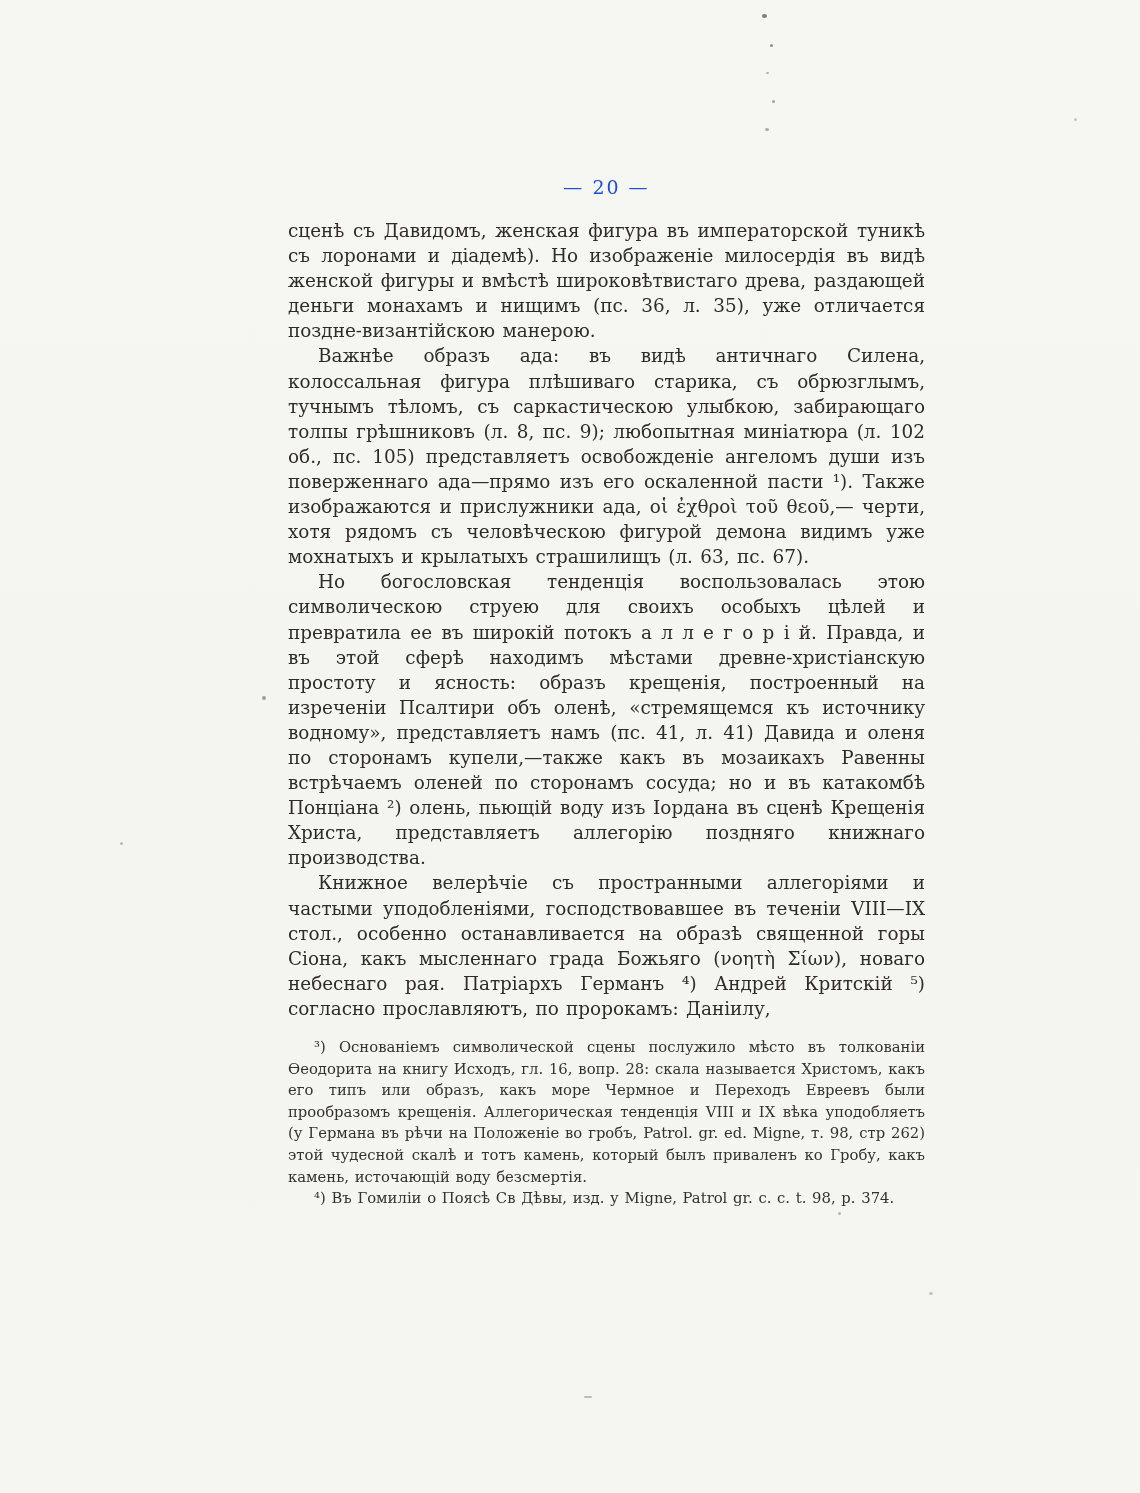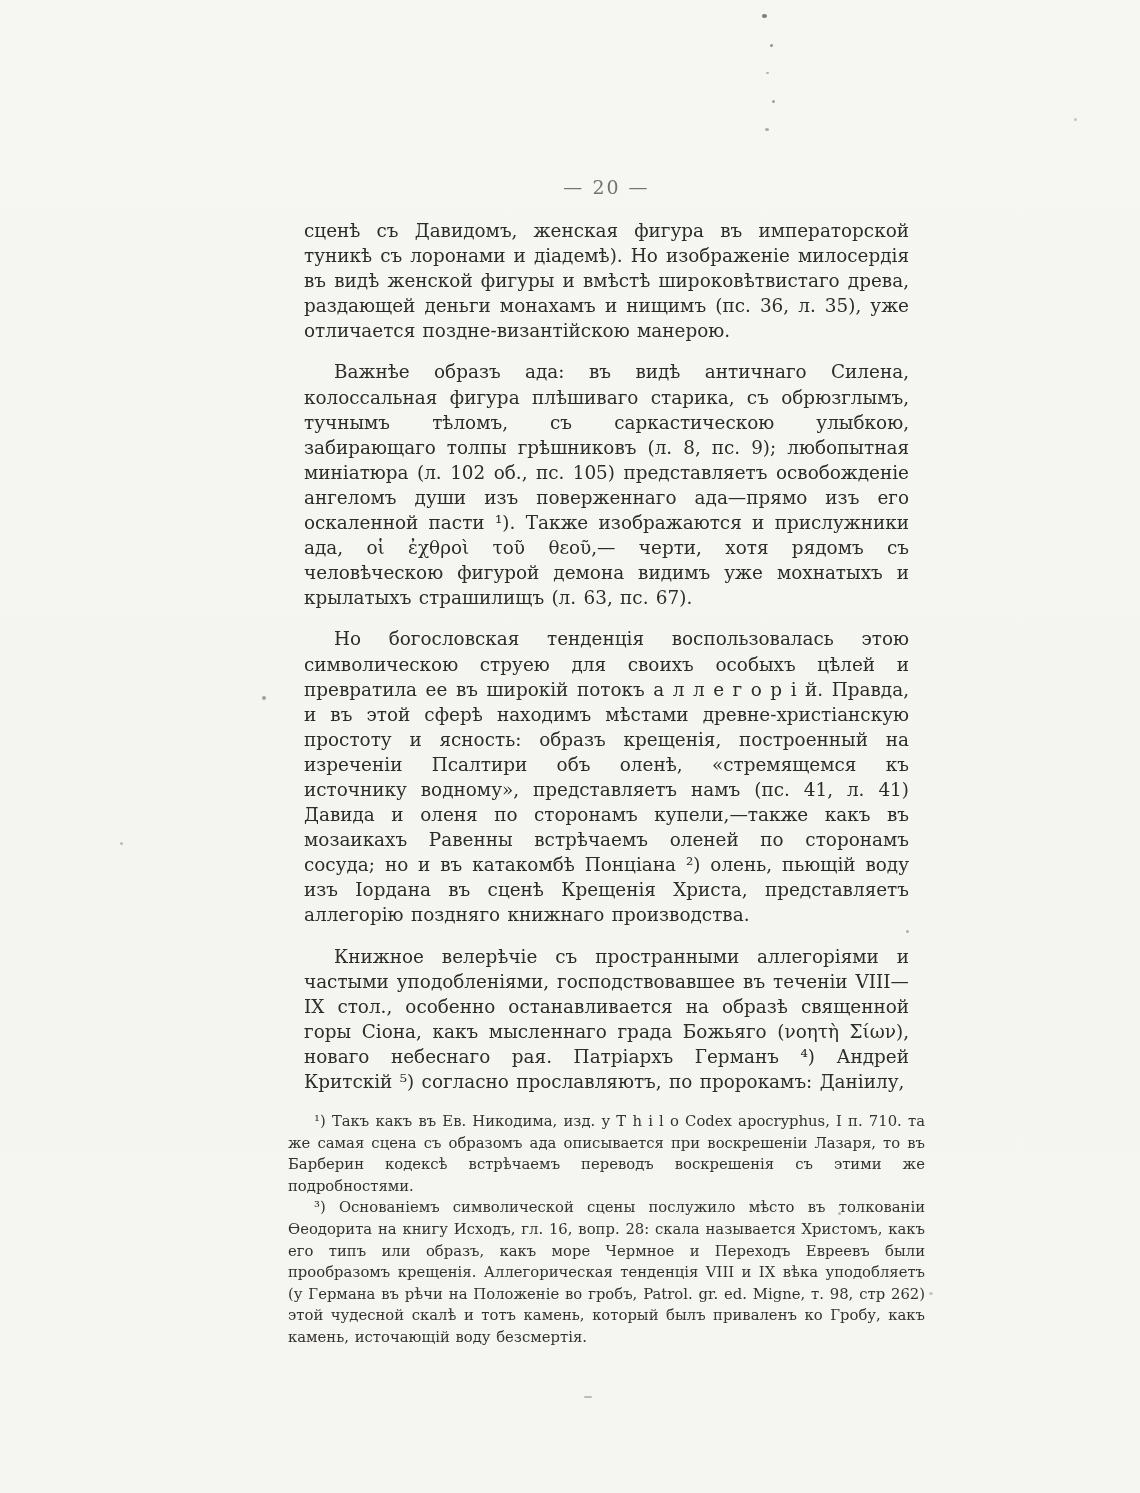--- a/index.html
+++ b/index.html
@@ -23,25 +23,25 @@
   .text-block {
     position: absolute;
     left: 288px;
     top: 176px;
     width: 637px;
   }
   .page-number {
     text-align: center;
     font-size: 19px;
     letter-spacing: 2px;
-    color: #737373;
+    color: #1d4ed8;
     margin: 0 0 20px 0;
   }
   .para {
-    margin: 16px;
+    margin: 0;
     font-size: 18.4px;
     line-height: 25.1px;
     text-align: justify;
     text-indent: 30px;
     word-spacing: 1.5px;
     color: #2e2c29;
   }
   .para.first {
     text-indent: 0;
   }
@@ -86,17 +86,17 @@
 <div class="text-block">
 
   <div class="page-number">— 20 —</div>
 
   <p class="para first">сценѣ съ Давидомъ, женская фигура въ императорской туникѣ съ лоронами и діадемѣ). Но изображеніе милосердія въ видѣ женской фигуры и вмѣстѣ широковѣтвистаго древа, раздающей деньги монахамъ и нищимъ (пс. 36, л. 35), уже отличается поздне-византійскою манерою.</p>
   <p class="para">Важнѣе образъ ада: въ видѣ античнаго Силена, колоссальная фигура плѣшиваго старика, съ обрюзглымъ, тучнымъ тѣломъ, съ саркастическою улыбкою, забирающаго толпы грѣшниковъ (л. 8, пс. 9); любопытная миніатюра (л. 102 об., пс. 105) представляетъ освобожденіе ангеломъ души изъ поверженнаго ада—прямо изъ его оскаленной пасти ¹). Также изображаются и прислужники ада, οἱ ἐχθροὶ τοῦ θεοῦ,— черти, хотя рядомъ съ человѣческою фигурой демона видимъ уже мохнатыхъ и крылатыхъ страшилищъ (л. 63, пс. 67).</p>
   <p class="para">Но богословская тенденція воспользовалась этою символическою струею для своихъ особыхъ цѣлей и превратила ее въ широкій потокъ а л л е г о р і й. Правда, и въ этой сферѣ находимъ мѣстами древне-христіанскую простоту и ясность: образъ крещенія, построенный на изреченіи Псалтири объ оленѣ, «стремящемся къ источнику водному», представляетъ намъ (пс. 41, л. 41) Давида и оленя по сторонамъ купели,—также какъ въ мозаикахъ Равенны встрѣчаемъ оленей по сторонамъ сосуда; но и въ катакомбѣ Понціана ²) олень, пьющій воду изъ Іордана въ сценѣ Крещенія Христа, представляетъ аллегорію поздняго книжнаго производства.</p>
   <p class="para">Книжное велерѣчіе съ пространными аллегоріями и частыми уподобленіями, господствовавшее въ теченіи VIII—IX стол., особенно останавливается на образѣ священной горы Сіона, какъ мысленнаго града Божьяго (νοητὴ Σίων), новаго небеснаго рая. Патріархъ Германъ ⁴) Андрей Критскій ⁵) согласно прославляютъ, по пророкамъ: Даніилу,</p>
 
   <div class="footnotes">
-    <p class="fn">¹) Такъ какъ въ Ев. Никодима, изд. у T h i l o Codex apocryphus, I п. 710. та же самая сцена съ образомъ ада описывается при воскрешеніи Лазаря, то въ Барберин кодексѣ встрѣчаемъ переводъ воскрешенія съ этими же подробностями.</p>
     <p class="fn">³) Основаніемъ символической сцены послужило мѣсто въ толкованіи Ѳеодорита на книгу Исходъ, гл. 16, вопр. 28: скала называется Христомъ, какъ его типъ или образъ, какъ море Чермное и Переходъ Евреевъ были прообразомъ крещенія. Аллегорическая тенденція VIII и IX вѣка уподобляетъ (у Германа въ рѣчи на Положеніе во гробъ, Patrol. gr. ed. Migne, т. 98, стр 262) этой чудесной скалѣ и тотъ камень, который былъ приваленъ ко Гробу, какъ камень, источающій воду безсмертія.</p>
+    <p class="fn">⁴) Въ Гомиліи о Поясѣ Св Дѣвы, изд. у Migne, Patrol gr. c. c. t. 98, p. 374.</p>
   </div>
 
 </div>
 
 </body></html>

